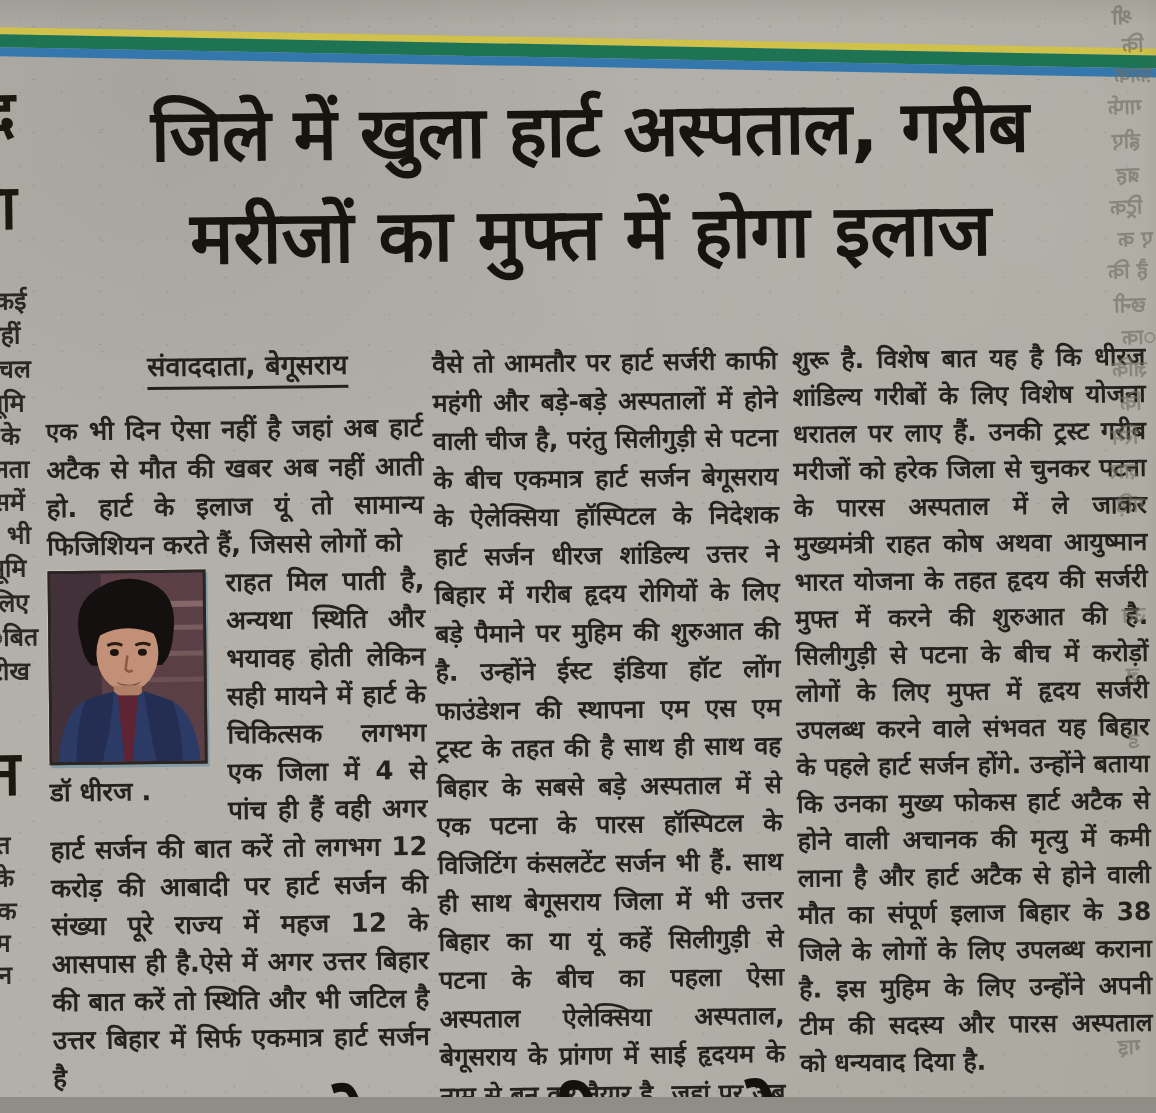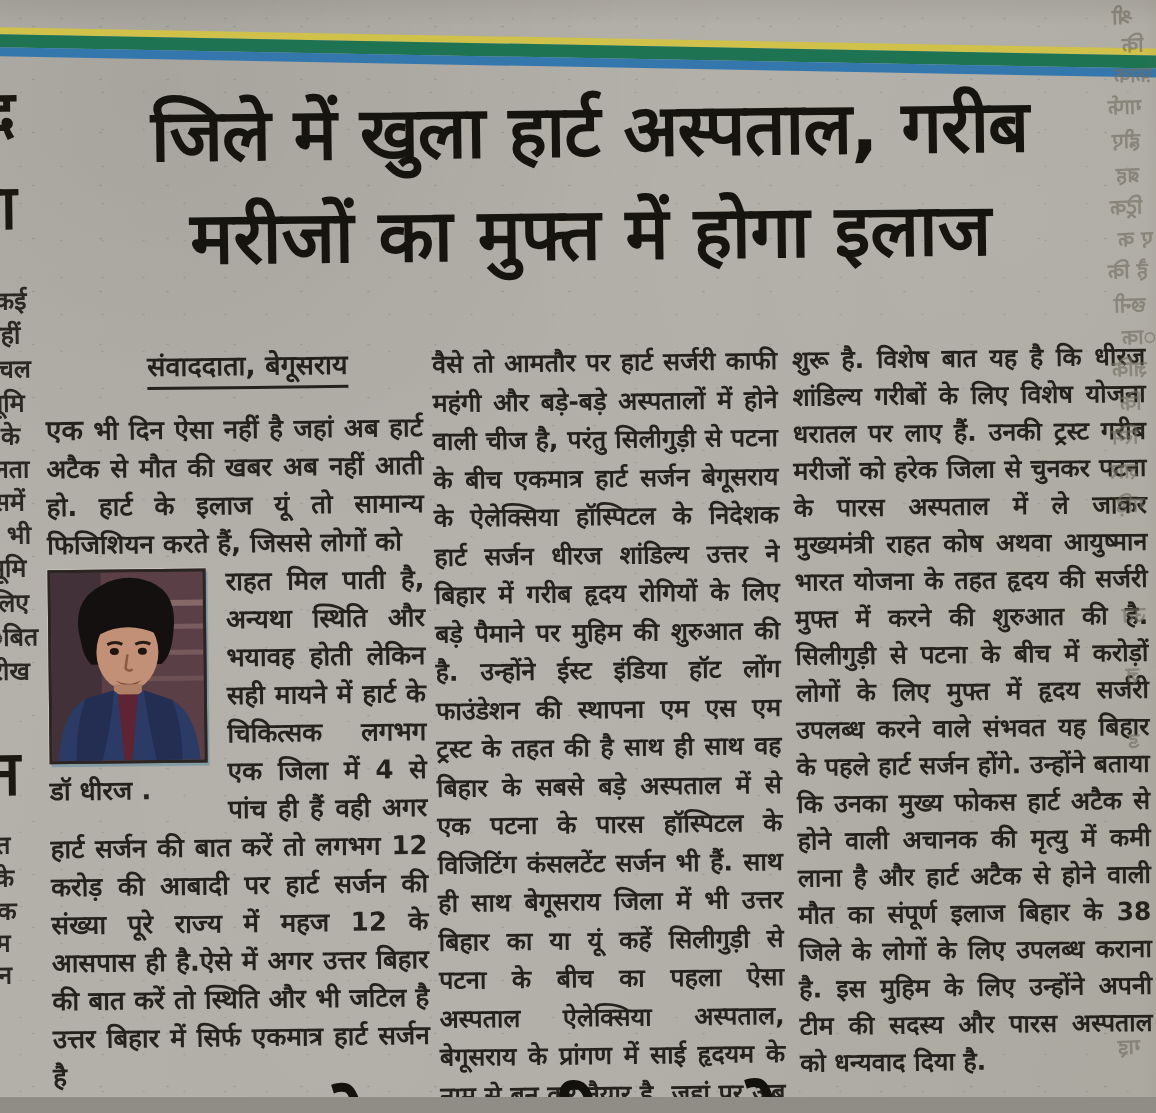--- a/index.html
+++ b/index.html
@@ -36,21 +36,21 @@
   .headline .hl2{letter-spacing:0;}
 
   .byline{position:absolute;left:148px;top:342px;font-size:27px;font-weight:800;
     border-bottom:3px solid #23211b;padding-bottom:3px;color:#23211b;}
 
   .bodycol{position:absolute;text-align:justify;color:#24221c;font-weight:600;}
   .col1{left:46px;top:406px;width:377px;font-size:26px;line-height:38px;}
   .col2{left:433px;top:344px;width:345px;font-size:25px;line-height:38.5px;}
   .col3{left:793px;top:344px;width:353px;font-size:25px;line-height:37px;}
   .bodycol p{margin:0;}
-  .lead-word{font-weight:900;font-size:28px;}
+  .lead-word{font-weight:900;font-size:24px;}
 
   .photo-box{float:left;width:164px;margin:6px 14px 2px 0;}
   .photo-frame{width:152px;height:188px;border:3px solid #2b2522;background:#5c4148;
     box-shadow:2px 3px 0 rgba(70,130,160,0.45), -1px -1px 0 rgba(255,255,255,0.25);}
   .photo-frame svg{display:block;width:100%;height:100%;}
   .photo-caption{font-size:26px;font-weight:800;margin-top:8px;color:#24221c;text-align:left;}
 
   .bottom-headline{position:absolute;left:26px;top:1066px;font-size:86px;font-weight:900;
     white-space:nowrap;color:#13110c;letter-spacing:2px;}
 

